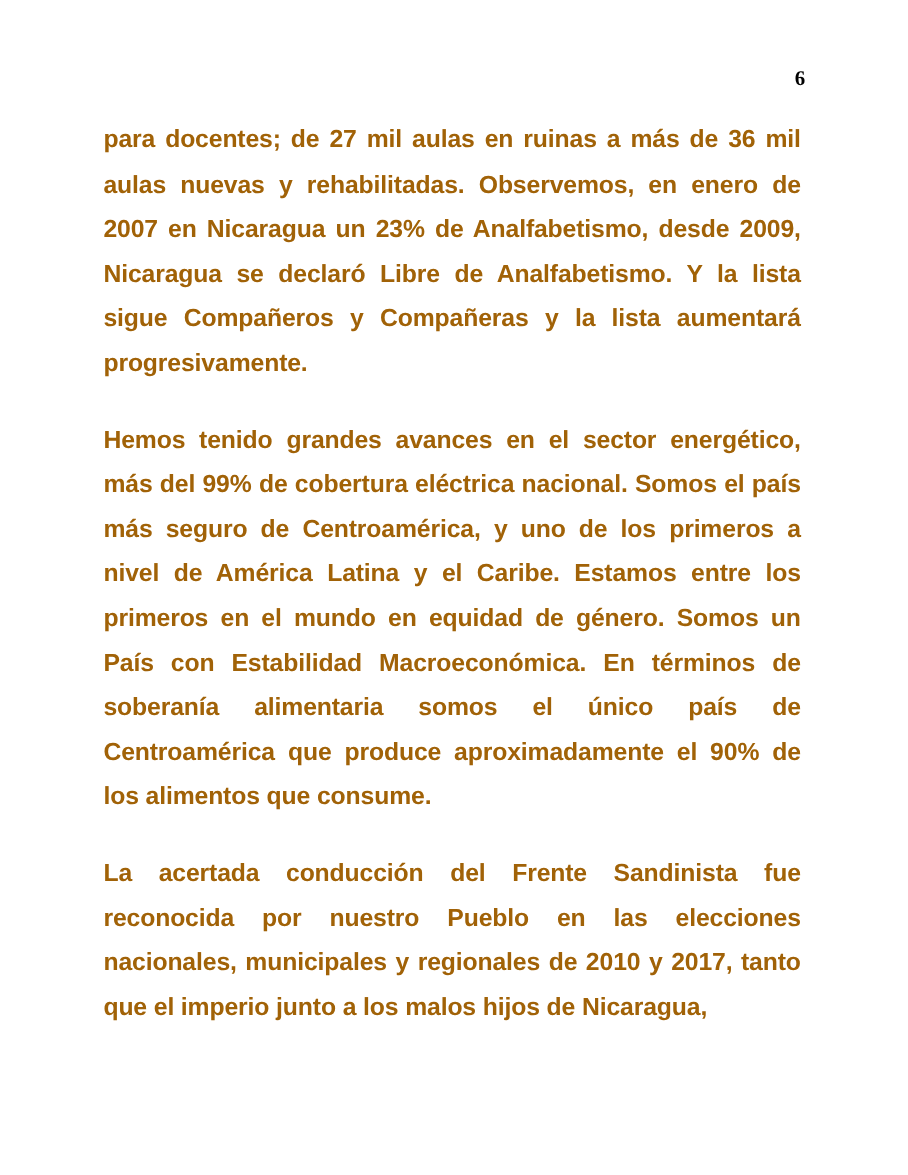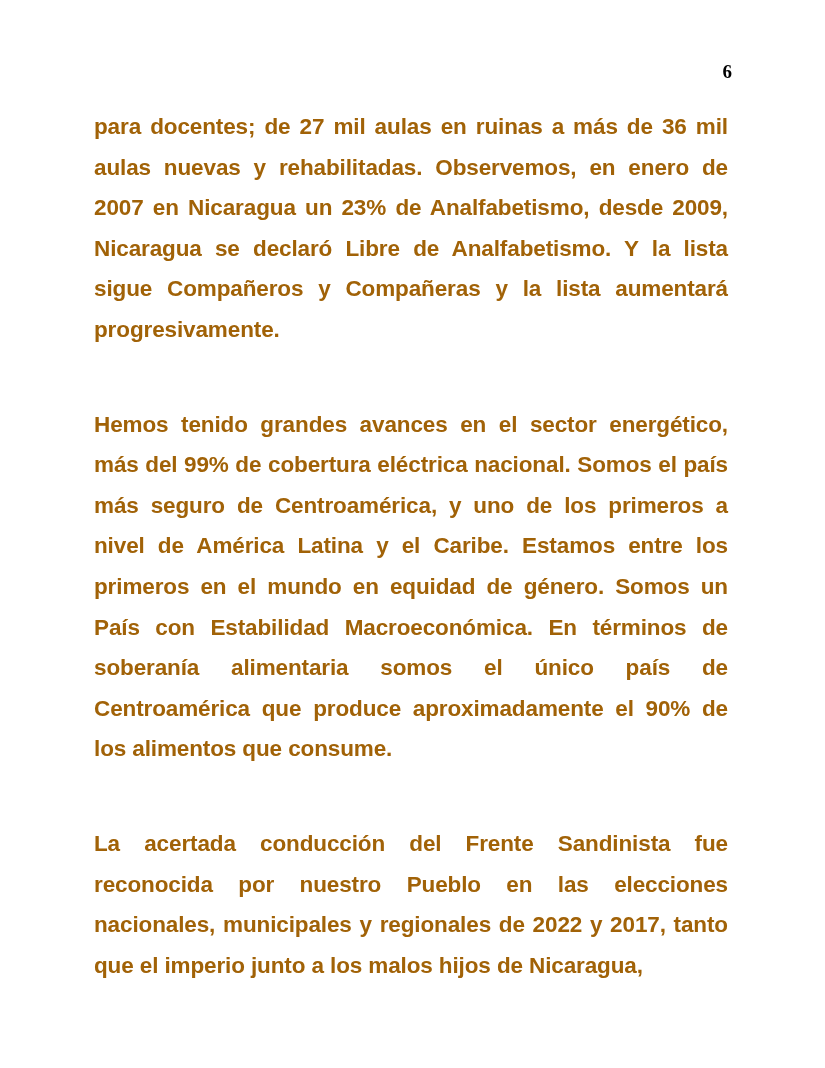--- a/index.html
+++ b/index.html
@@ -46,35 +46,35 @@
     color: #a16207;
     text-align: justify;
     text-justify: inter-word;
     margin: 0;
     letter-spacing: -0.12px;
     word-spacing: 0px;
     -webkit-font-smoothing: none;
   }
 
   .para + .para {
-    margin-top: 54px;
+    margin-top: 29px;
   }
 
   
 </style>
 </head>
 <body>
 
 <div class="page">
 
   <div class="page-number">6</div>
 
   <div class="body-column">
 
     <p class="para">para docentes; de 27 mil aulas en ruinas a más de 36 mil aulas nuevas y rehabilitadas. Observemos, en enero de 2007 en Nicaragua un 23% de Analfabetismo, desde 2009, Nicaragua se declaró Libre de Analfabetismo. Y la lista sigue Compañeros y Compañeras y la lista aumentará progresivamente.</p>
 
     <p class="para">Hemos tenido grandes avances en el sector energético, más del 99% de cobertura eléctrica nacional. Somos el país más seguro de Centroamérica, y uno de los primeros a nivel de América Latina y el Caribe. Estamos entre los primeros en el mundo en equidad de género. Somos un País con Estabilidad Macroeconómica. En términos de soberanía alimentaria somos el único país de Centroamérica que produce aproximadamente el 90% de los alimentos que consume.</p>
 
-    <p class="para">La acertada conducción del Frente Sandinista fue reconocida por nuestro Pueblo en las elecciones nacionales, municipales y regionales de 2022 y 2017, tanto que el imperio junto a los malos hijos de Nicaragua,</p>
+    <p class="para">La acertada conducción del Frente Sandinista fue reconocida por nuestro Pueblo en las elecciones nacionales, municipales y regionales de 2010 y 2017, tanto que el imperio junto a los malos hijos de Nicaragua,</p>
 
   </div>
 
 </div>
 
 </body></html>

